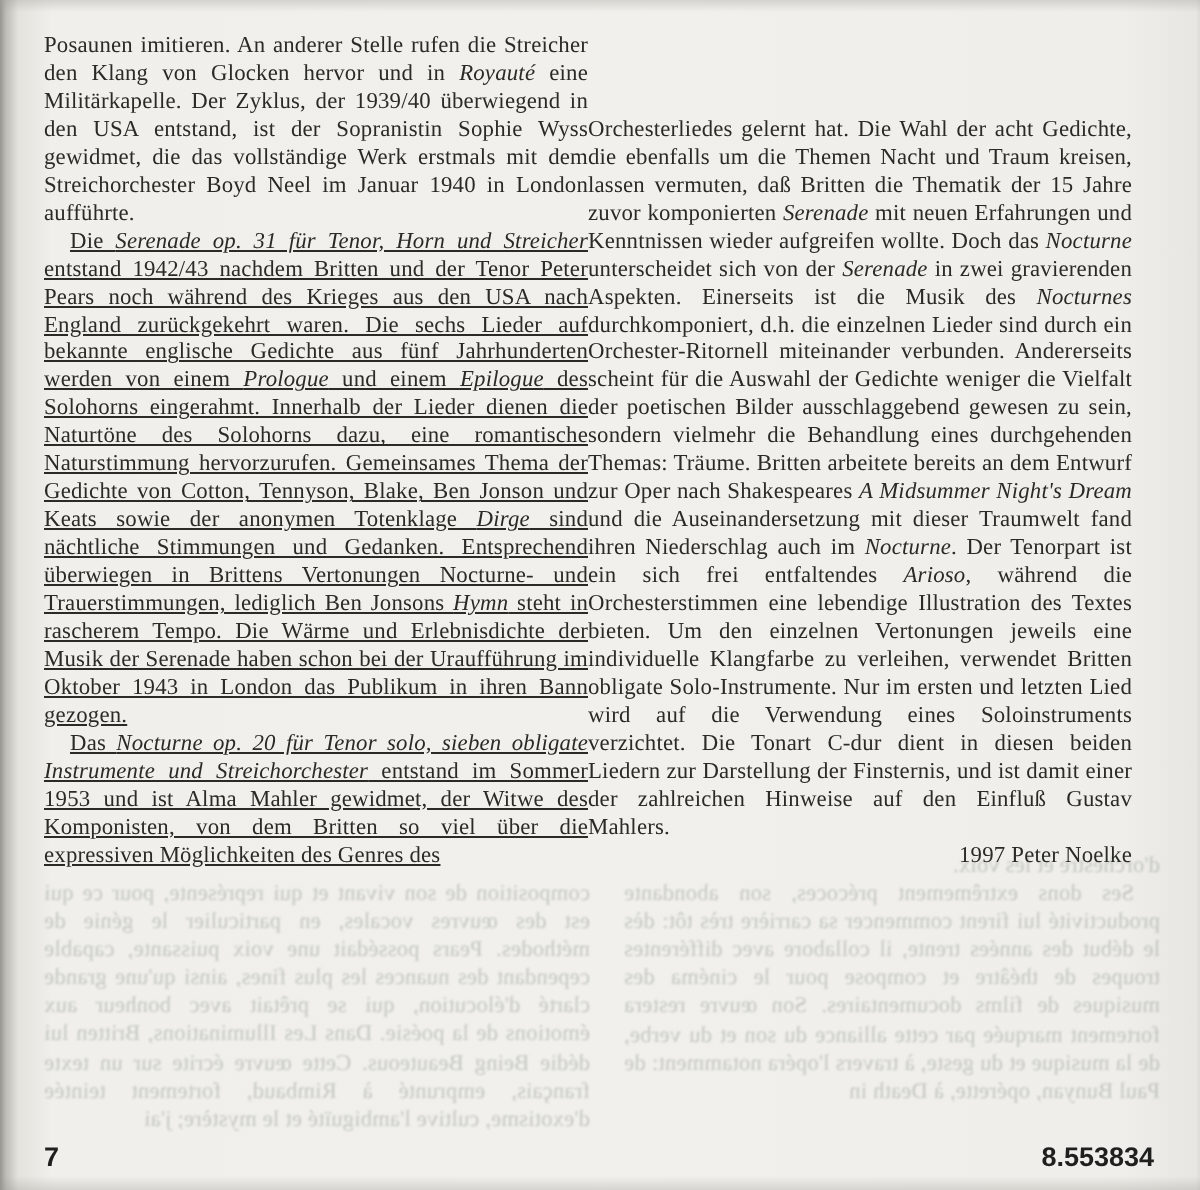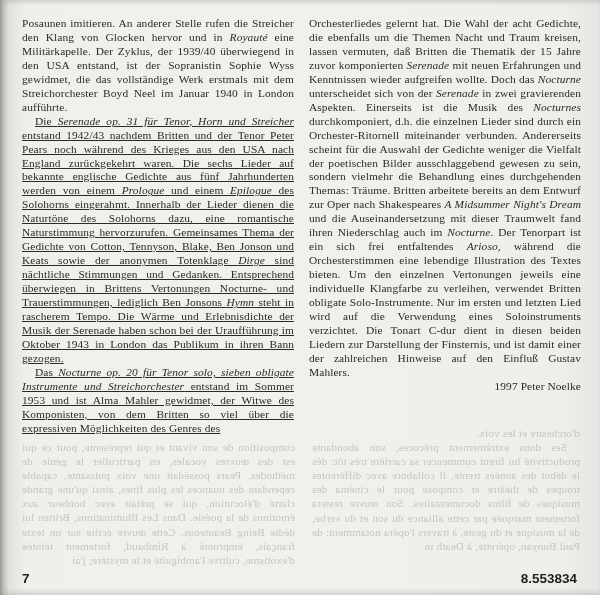--- a/index.html
+++ b/index.html
@@ -10,21 +10,21 @@
   }
   .page{
     position:relative;width:600px;height:595px;
     background:
       linear-gradient(180deg, rgba(160,158,152,.35) 0, rgba(160,158,152,0) 6px),
       linear-gradient(0deg, rgba(150,148,142,.30) 0, rgba(150,148,142,0) 7px),
       linear-gradient(90deg, #96958f 0, #bdbcb7 3px, #e3e2dd 9px, #f0efeb 26px, #f1f0ec 300px, #efeeea 560px, #e7e6e2 598px, #dddcd8 600px);
   }
   .columns{
     position:absolute;left:22px;top:17px;width:558px;
-    display:flex;gap:15px;
+    display:flex;align-items:flex-end;
   }
   .col{
     width:272px;flex:0 0 272px;
     font-size:11.4px;line-height:13.95px;
     color:#2a2a27;text-align:justify;
     letter-spacing:.1px;
   }
   .col p{margin:0;}
   .col p.indent{text-indent:13px;text-decoration:underline;}
   .credit{

